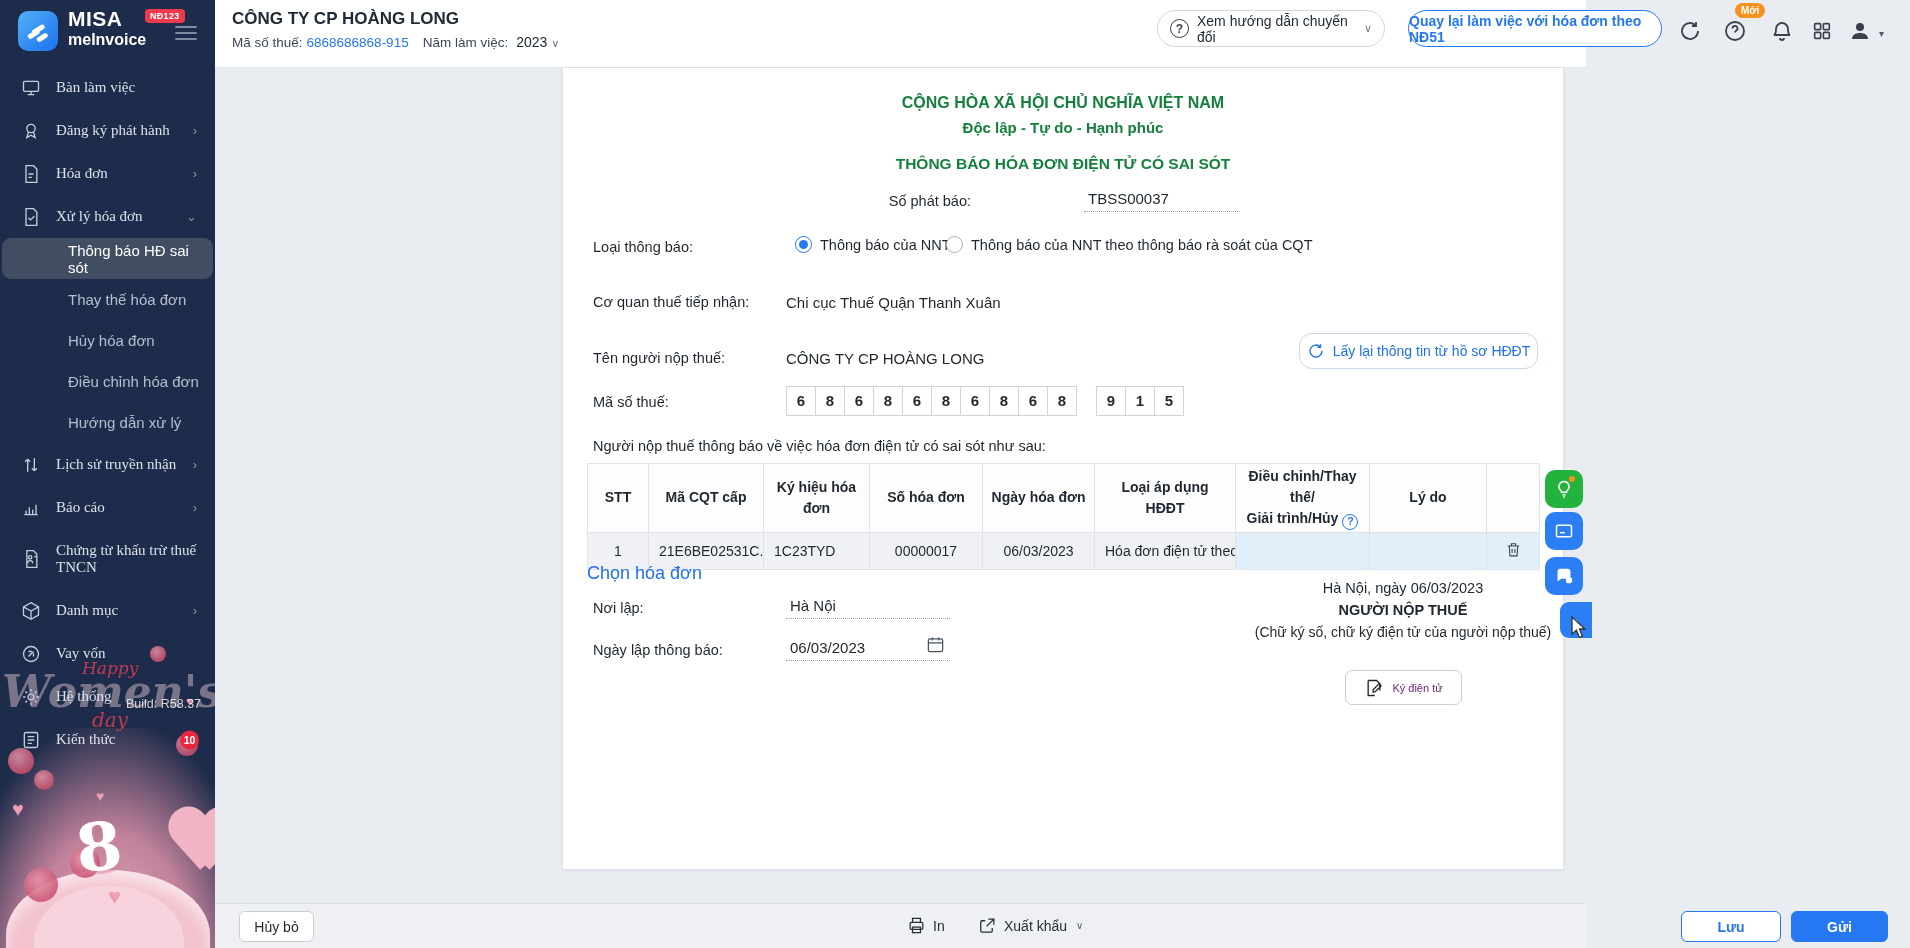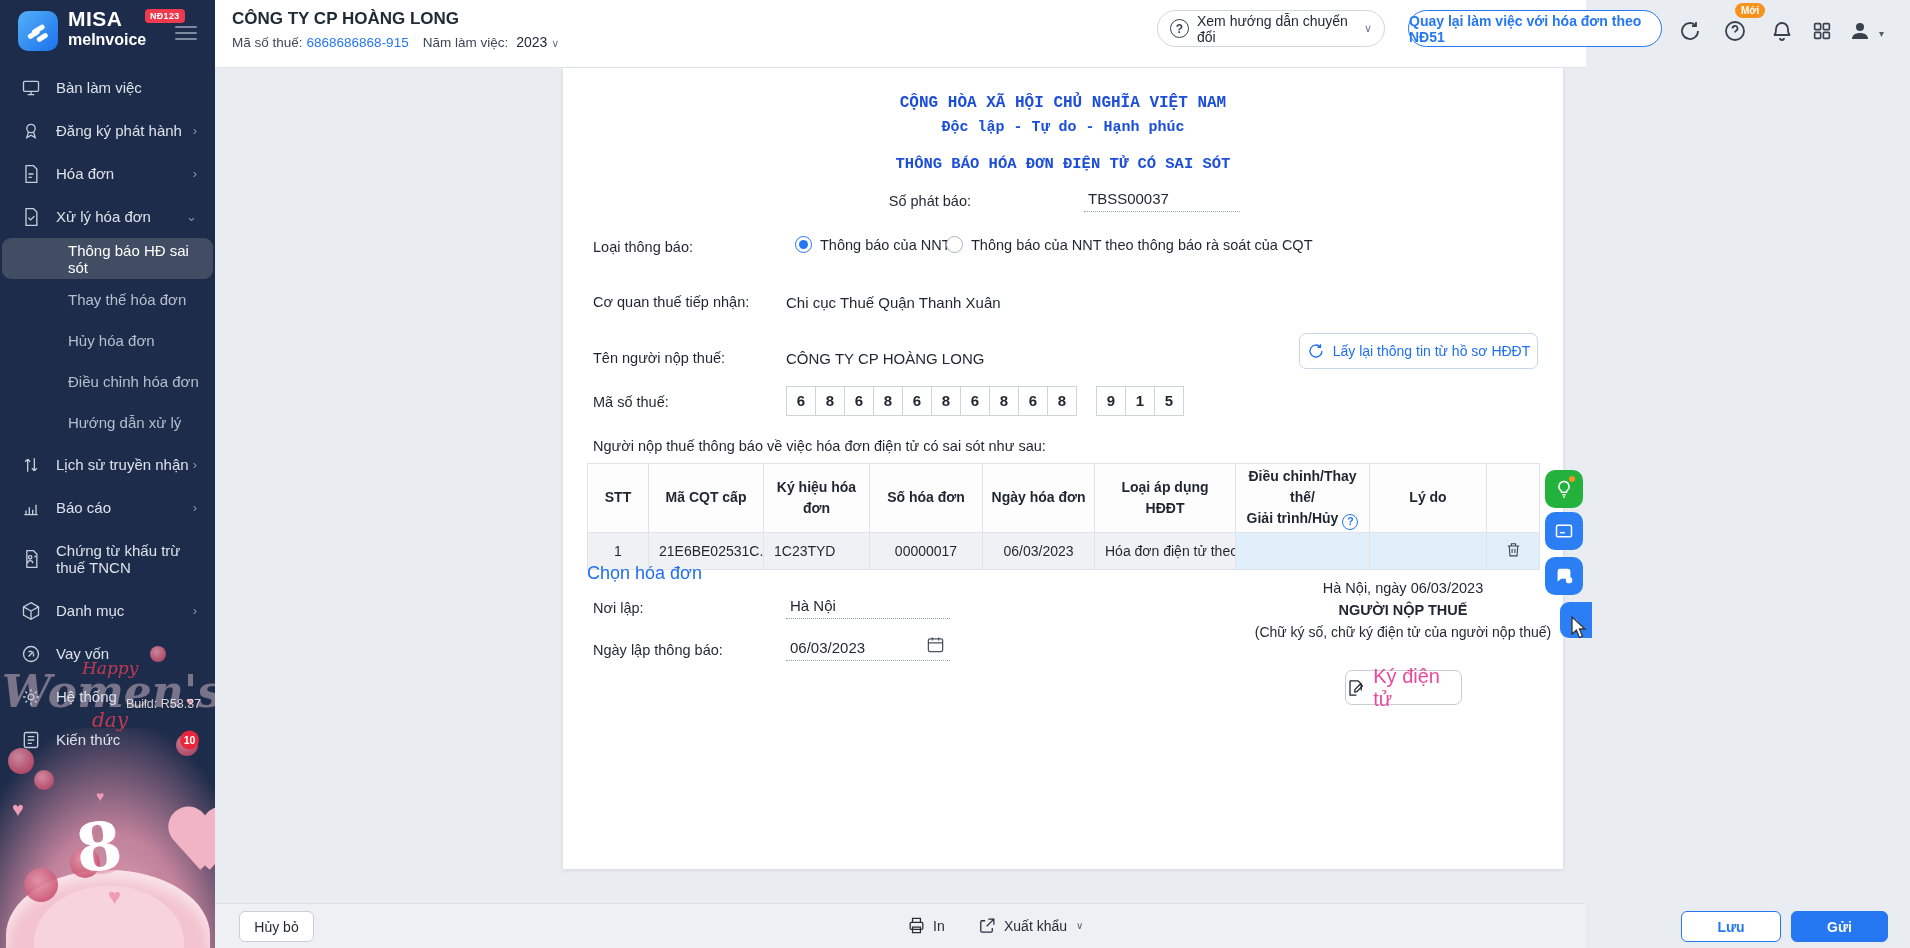--- a/index.html
+++ b/index.html
@@ -18,21 +18,21 @@
   .brand .b2 { font-size:16px; font-weight:bold; margin-top:3px; }
   .brand-badge { position:absolute; left:145px; top:9px; background:#ef3a4e; color:#fff; font-size:9px; font-weight:bold;
     padding:2px 5px; border-radius:4px; letter-spacing:.3px; }
   .hamburger { position:absolute; right:18px; top:22px; width:22px; cursor:pointer; }
   .hamburger span { display:block; height:2px; background:#7e8aa0; margin:4px 0; border-radius:1px; }
 
   nav.menu { position:relative; z-index:2; padding-top:4px; }
   .nav-item { position:relative; display:flex; align-items:center; height:43px; padding:0 18px 0 20px; color:#dde2ea; font-size:15px; cursor:pointer; }
   .nav-item .nico { width:22px; height:22px; margin-right:14px; flex:0 0 22px; display:flex; align-items:center; justify-content:center; }
   .nav-item .chev { margin-left:auto; color:#8d97ab; font-size:13px; }
-  .nav-item .lbl { white-space:normal; line-height:1.15; }
+  .nav-item .lbl { white-space:normal; line-height:1.15;font-family:Liberation Serif, serif; }
   .nav-item.two-line { height:60px; }
   .sub-item { display:flex; align-items:center; height:41px; padding-left:68px; color:#b6bfce; font-size:15px; cursor:pointer; position:relative; }
   .sub-item.active { background:#414d63; color:#fff; border-radius:9px; margin:0 2px; padding-left:66px; }
   .badge-count { position:absolute; right:16px; top:50%; transform:translateY(-50%); background:#e8273c; color:#fff;
     font-size:10.5px; font-weight:bold; width:19px; height:19px; border-radius:50%; display:flex; align-items:center; justify-content:center; }
   .nico svg { stroke:#c6cdda; fill:none; stroke-width:1.6; }
 
   
   .promo { position:absolute; left:0; bottom:0; width:215px; height:310px; z-index:1; pointer-events:none; }
   .promo .glow { position:absolute; bottom:-60px; left:-40px; width:300px; height:280px;
@@ -71,34 +71,34 @@
     display:flex; align-items:center; justify-content:center; flex:0 0 19px; }
   .top-ico { position:absolute; top:18px; width:26px; height:26px; display:flex; align-items:center; justify-content:center; cursor:pointer; }
   .top-ico svg { stroke:#39414d; fill:none; stroke-width:1.8; }
   .moi-badge { position:absolute; left:1520px; top:3px; background:#f6921e; color:#fff; font-size:10px; font-weight:bold;
     padding:2px 6px; border-radius:9px; z-index:2; }
   .user-caret { position:absolute; left:1664px; top:28px; color:#555e6b; font-size:10px; }
 
   .content { position:relative; flex:1 1 auto; background:#e9ecf1; }
   .panel { position:absolute; left:348px; top:0; width:1000px; height:801px; background:#fff; box-shadow:0 1px 4px rgba(33,43,54,.1); }
 
-  .t-center { position:absolute; left:0; width:100%; text-align:center; color:#1d4ed8;font-family:Liberation Mono, monospace; }
+  .t-center { position:absolute; left:0; width:100%; text-align:center; color:#15803d; }
   .lbl-f { position:absolute; font-size:14.5px; color:#1f2630; }
   .val-f { position:absolute; font-size:15px; color:#1f2630; }
   .dotted { border-bottom:1px dotted #98a0ab; }
   .blue-link { color:#1f6ff2; font-weight:normal; font-size:18px; cursor:pointer; }
 
   .radio { display:inline-flex; align-items:center; gap:8px; cursor:pointer; font-size:14.5px; color:#1f2630; }
   .rdot { width:17px; height:17px; border-radius:50%; flex:0 0 17px; position:relative; }
   .rdot.on { border:1.5px solid #2577f2; }
   .rdot.on::after { content:""; position:absolute; left:2.5px; top:2.5px; width:9px; height:9px; border-radius:50%; background:#2577f2; }
   .rdot.off { border:1.5px solid #aab2bd; background:#fff; }
 
   .refetch-btn { position:absolute; left:736px; top:265px; width:239px; height:36px; background:#fff; border:1px solid #c9d6ea;
-    border-radius:7px; color:#1f6ff2; font-size:14px; display:flex; align-items:center; justify-content:center; gap:8px; cursor:pointer; }
+    border-radius:13px; color:#1f6ff2; font-size:14px; display:flex; align-items:center; justify-content:center; gap:8px; cursor:pointer; }
   .refetch-btn svg { stroke:#1f6ff2; fill:none; stroke-width:1.8; }
 
   .digit-box { display:inline-block; width:30px; height:30px; margin-right:-1px; border:1px solid #cfd4da; background:#fff;
     text-align:center; line-height:28px; font-size:15px; font-weight:bold; color:#1f2630; }
 
   table.inv { position:absolute; left:24px; top:395px; width:952px; border-collapse:collapse; table-layout:fixed; font-size:14px; color:#1f2630; }
   table.inv th, table.inv td { border:1px solid #e0e3e8; }
   table.inv thead th { height:54px; font-weight:bold; background:#fdfdfe; text-align:center; padding:2px 6px; line-height:1.5; }
   table.inv tbody td { height:37px; background:#f0f1f4; padding:0 10px; overflow:hidden; white-space:nowrap; }
   table.inv tbody td.c { text-align:center; }
@@ -106,21 +106,21 @@
   .help-ico { display:inline-flex; width:16px; height:16px; border-radius:50%; border:1.4px solid #2577f2; color:#2577f2;
     font-size:10.5px; font-weight:bold; align-items:center; justify-content:center; vertical-align:-2px; margin-left:4px; cursor:pointer; }
   .trash { cursor:pointer; }
   .trash svg { stroke:#3b4149; fill:none; stroke-width:1.5; }
 
   .cal-ico { position:absolute; cursor:pointer; }
   .cal-ico svg { stroke:#4a5260; fill:none; stroke-width:1.6; }
 
   .sign-block { position:absolute; left:640px; width:400px; text-align:center; color:#1f2630; }
   .sign-btn { position:absolute; left:782px; top:602px; width:117px; height:35px; border:1px solid #c9cdd4; border-radius:7px;
-    background:#fff; display:flex; align-items:center; justify-content:center; gap:8px; font-size:20px; color:#ec4899; cursor:pointer; }
+    background:#fff; display:flex; align-items:center; justify-content:center; gap:8px; font-size:11px; color:#701a75; cursor:pointer; }
   .sign-btn svg { stroke:#1f2630; fill:none; stroke-width:1.6; }
 
   
   .float-btn { position:absolute; width:38px; height:38px; border-radius:10px; display:flex; align-items:center; justify-content:center; cursor:pointer; z-index:6; }
   .float-btn svg { stroke:#fff; fill:none; stroke-width:1.8; }
   .fb-green { right:3px; top:402px; background:#23b33c; }
   .fb-doc { right:3px; top:444px; background:#2b7ef3; }
   .fb-chat { right:3px; top:489px; background:#2b7ef3; }
   .fb-exp { right:-6px; top:534px; width:32px; height:36px; background:#2b7ef3; border-radius:9px 0 0 9px; color:#fff; font-size:15px; font-weight:bold; }
   .fb-dot { position:absolute; right:8px; top:6px; width:6px; height:6px; border-radius:50%; background:#f6921e; }

